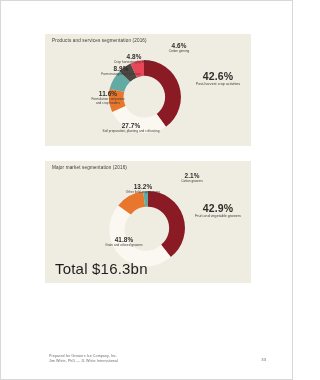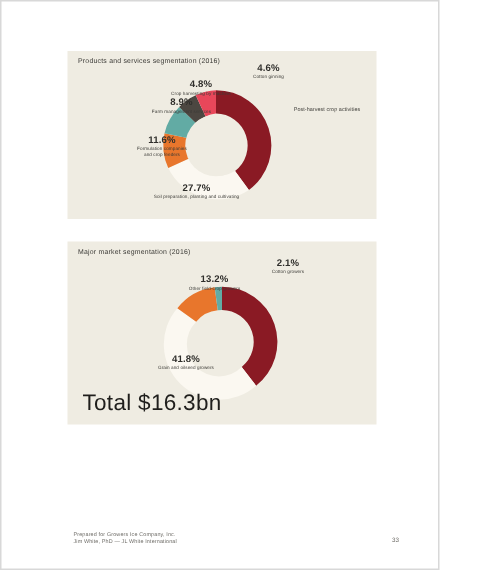--- a/index.html
+++ b/index.html
@@ -147,20 +147,21 @@
       <span class="nm">Formulation companies</span>
       <span class="nm2">and crop feeders</span>
     </div>
 
     <div class="callout" id="c-p-soil">
       <span class="pct">27.7%</span>
       <span class="nm">Soil preparation, planting and cultivating</span>
     </div>
 
     <div class="callout big" id="c-p-post">
+      <span class="pct">42.6%</span>
       <span class="nm">Post-harvest crop activities</span>
     </div>
   </div>
 
   <div class="panel" id="panel-market">
 
     <div class="panel-title">Major market segmentation (2016)</div>
 
     <div class="donut-wrap" id="donut-market">
       <svg viewBox="0 0 100 100">
@@ -184,20 +185,24 @@
     <div class="callout" id="c-m-other">
       <span class="pct">13.2%</span>
       <span class="nm">Other field-crop growers</span>
     </div>
 
     <div class="callout" id="c-m-grain">
       <span class="pct">41.8%</span>
       <span class="nm">Grain and oilseed growers</span>
     </div>
 
+    <div class="callout big" id="c-m-fruit">
+      <span class="pct">42.9%</span>
+      <span class="nm">Fruit and vegetable growers</span>
+    </div>
 
     <div class="total">Total $16.3bn</div>
   </div>
 
   <div class="footer">
     <div>Prepared for Growers Ice Company, Inc.</div>
     <div>Jim White, PhD — JL White International</div>
   </div>
 
   <div class="pagenum">33</div>

